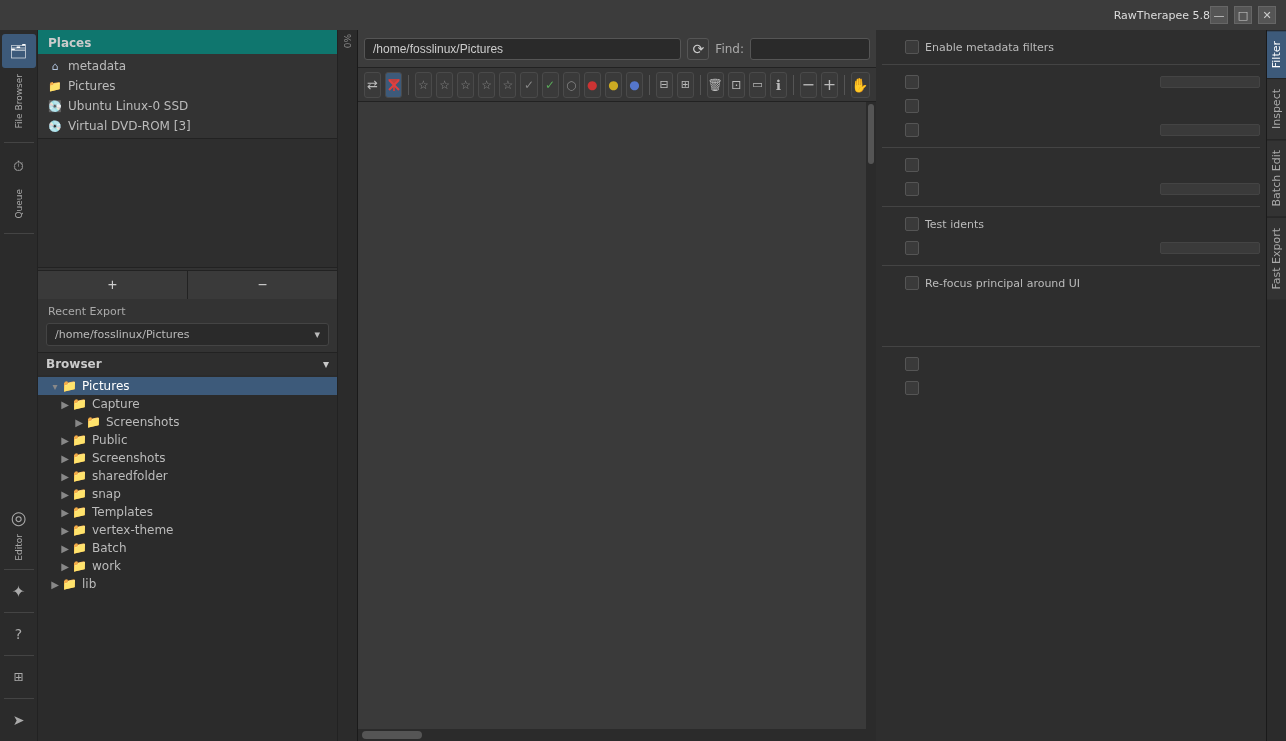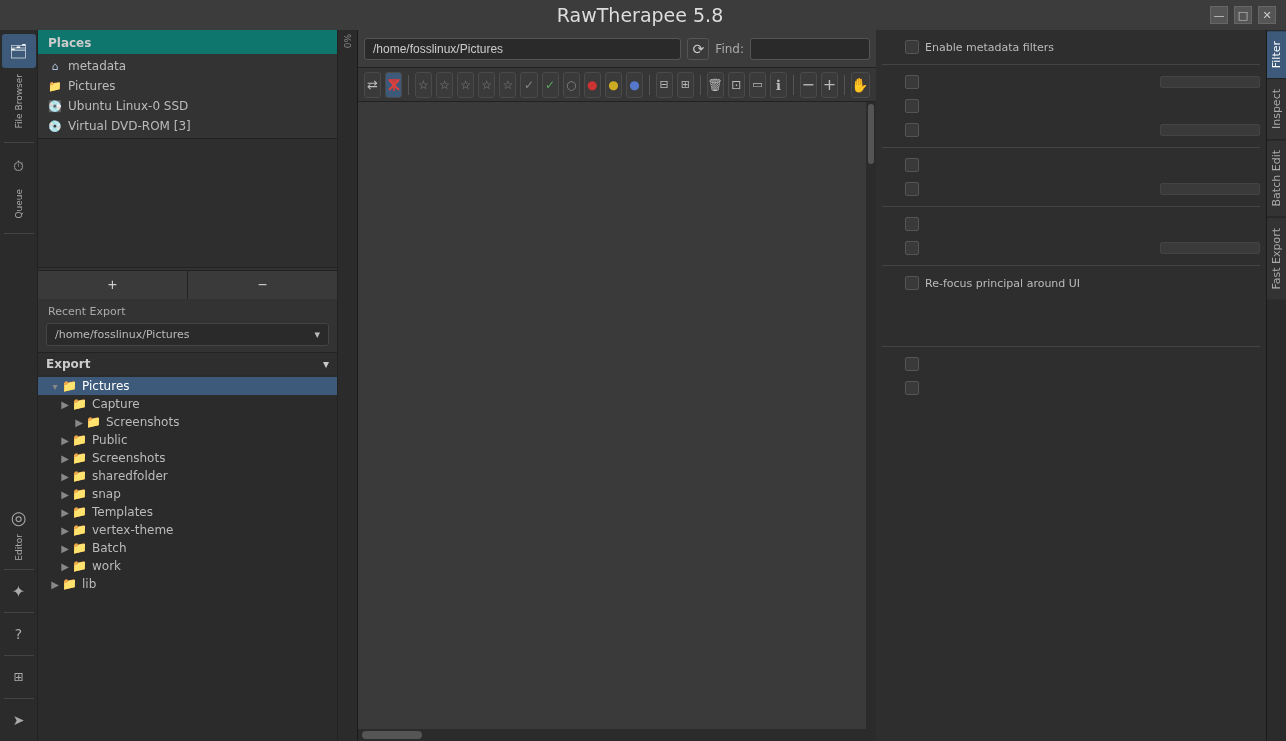--- a/index.html
+++ b/index.html
@@ -20,22 +20,22 @@
       background: #3c3c3c;
       height: 30px;
       display: flex;
       align-items: center;
       justify-content: space-between;
       padding: 0 10px;
       flex-shrink: 0;
     }
     .titlebar-title {
       flex: 1;
-      text-align: center;
-      font-size: 19px;
+      text-align: right;
+      font-size: 11px;
       color: #ddd;
     }
     .titlebar-controls {
       display: flex;
       gap: 6px;
     }
     .titlebar-btn {
       width: 18px;
       height: 18px;
       background: #555;
@@ -520,21 +520,21 @@
       <button class="add-remove-btn">−</button>
     </div>
 
     <div class="section-label">Recent Export</div>
     <div class="recent-dropdown">
       <span>/home/fosslinux/Pictures</span>
       <span>▾</span>
     </div>
 
     <div class="folders-header">
-      <span class="folders-header-label">Export</span>
+      <span class="folders-header-label">Browser</span>
       <span>▾</span>
     </div>
 
     <div class="folder-tree">
 
       <div class="tree-item selected">
         <span class="tree-indent" style="width:10px;"></span>
         <span class="tree-arrow">▾</span>
         <span class="tree-folder-icon">📁</span>
         <span class="tree-label">Pictures</span>
@@ -732,20 +732,21 @@
       <div class="filter-row">
         <div class="filter-checkbox"></div>
         <span class="filter-label"></span>
         <div class="filter-bar"></div>
       </div>
 
       <div class="filter-divider"></div>
 
       <div class="filter-row">
         <div class="filter-checkbox"></div>
+        <span class="filter-label">Test idents</span>
       </div>
 
       <div class="filter-row">
         <div class="filter-checkbox"></div>
         <span class="filter-label"></span>
         <div class="filter-bar"></div>
       </div>
 
       <div class="filter-divider"></div>
 

